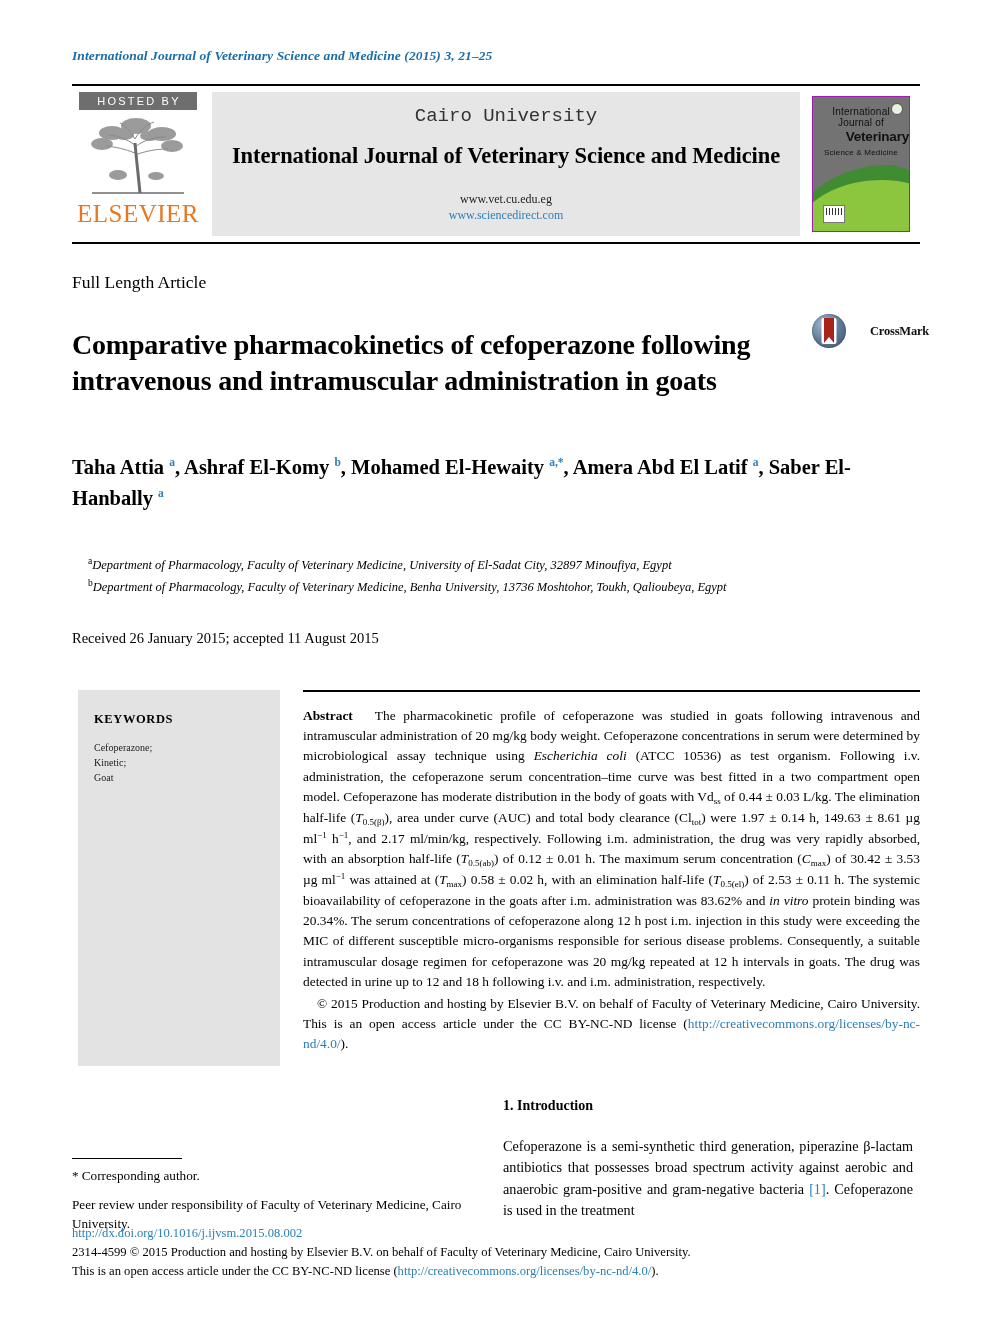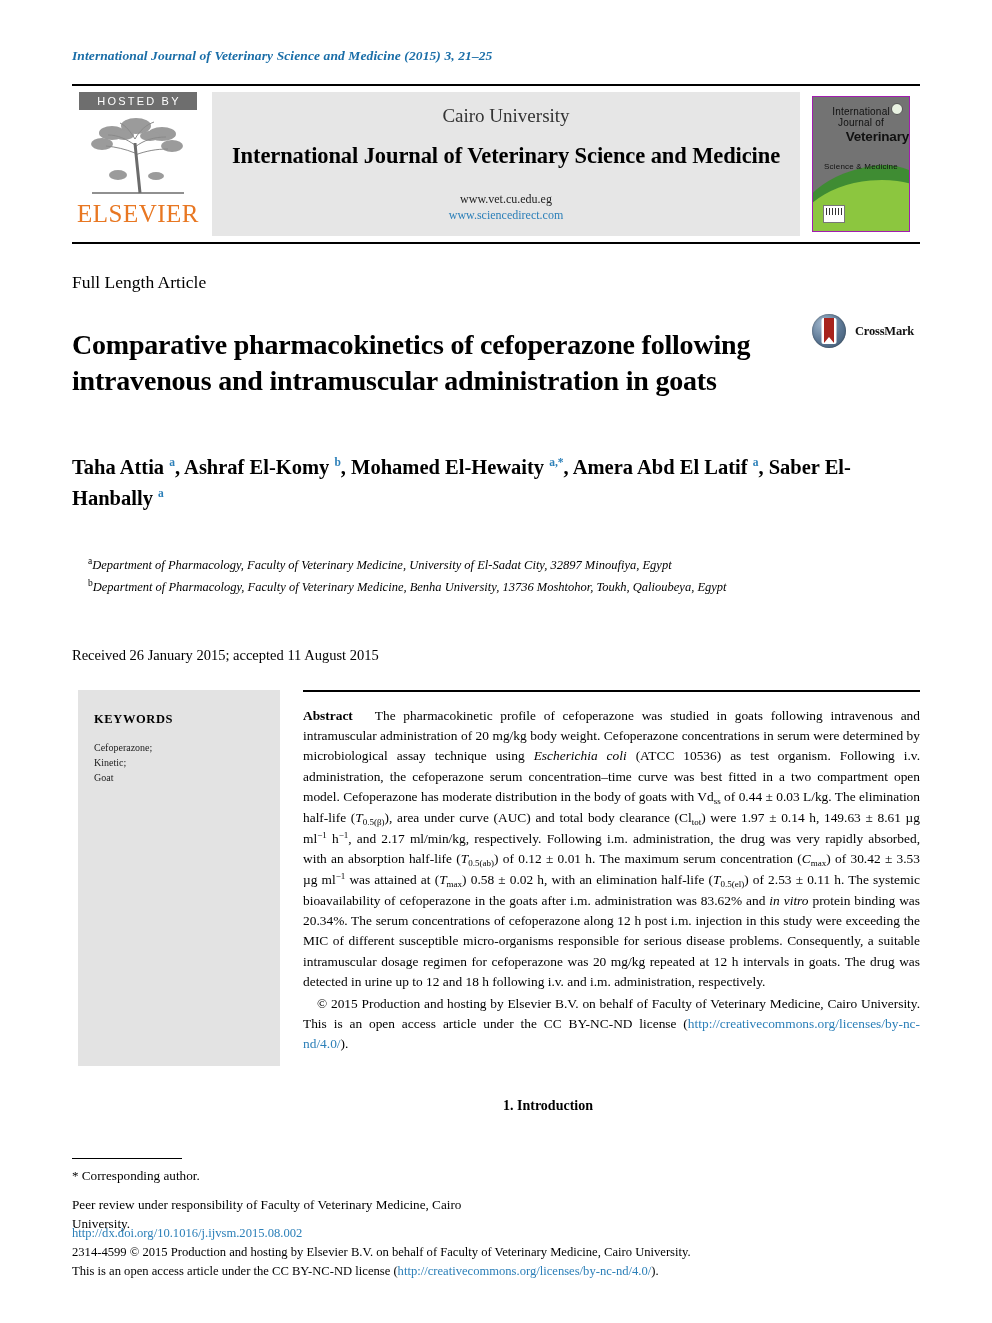--- a/index.html
+++ b/index.html
@@ -47,21 +47,21 @@
     line-height: 1; margin-top: 2px;
     font-weight: 400;
   }
   .mh-center {
     flex: 1; background: #e6e6e6; margin: 6px 8px 6px 8px;
     display: flex; flex-direction: column;
     align-items: center; justify-content: center; padding: 8px 6px;
   }
   .mh-cairo {
     font-size: 19px; color: #333; margin-bottom: 16px;
-    font-family: Liberation Serif, serif;
+    font-family: Liberation Mono, monospace;
   }
   .mh-jtitle {
     font-size: 22.5px; font-weight: bold; color: #000; margin-bottom: 22px;
     font-family: "Liberation Serif", serif; letter-spacing: -0.1px;
   }
   .mh-url1 { font-size: 12px; color: #222; line-height: 1.35; }
   .mh-url2 { font-size: 12px; color: #2b7fb8; line-height: 1.35; }
   .mh-right {
     width: 112px; padding: 6px 6px 6px 0;
     display: flex; align-items: center; justify-content: center;
@@ -80,21 +80,21 @@
     background: #8cc63f; border-radius: 55% 45% 0 0 / 80% 50% 0 0;
     transform: rotate(-5deg);
   }
   .cover .ctxt {
     position: absolute; left: 0; right: 0; top: 9px; text-align: center;
     color: #111; font-family: "Liberation Sans", sans-serif; z-index: 3;
   }
   .cover .c1 { font-size: 10px; letter-spacing: .2px; }
   .cover .c2 { font-size: 10px; letter-spacing: .2px; }
   .cover .c3 { font-size: 13.5px; font-weight: bold; letter-spacing: -0.2px; margin-top:1px;text-align:right;}
-  .cover .c4 { font-size: 8px; letter-spacing: .2px; margin-top: 18px; }
+  .cover .c4 { font-size: 8px; letter-spacing: .2px; margin-top: 4px; }
   .cover .cmark {
     position: absolute; right: 6px; top: 6px; width: 12px; height: 12px;
     border-radius: 50%; background: #e9f2e2; border: 1px solid #555; z-index: 4;
   }
   .cover .cbar {
     position: absolute; left: 10px; bottom: 8px; width: 22px; height: 18px;
     background: #fff; border: 1px solid #777; z-index: 4;
   }
   .cover .cbar:after {
     content:""; position:absolute; left:2px; top:2px; right:2px; height:7px;
@@ -107,21 +107,21 @@
     font-size: 17.5px; font-family: "Liberation Serif", serif; color: #000;
   }
   .title {
     position: absolute; left: 72px; top: 308px; width: 690px;
     font-size: 28px; font-weight: bold; line-height: 1.30;
     font-family: "Liberation Serif", serif; color: #000;
     letter-spacing: -0.2px;
   }
   .crossmark {
     position: absolute; left: 812px; top: 314px;
-    display: flex; align-items: center; gap: 9px;
+    display: flex; align-items: center; gap: 24px;
   }
   .cmbadge {
     width: 34px; height: 34px; border-radius: 50%;
     background: radial-gradient(circle at 32% 28%, #9fb6cc 0%, #5b7693 55%, #3d566e 100%);
     position: relative; box-shadow: inset 0 0 2px rgba(0,0,0,.5);
   }
   .cmbadge:before {
     content:""; position:absolute; left:50%; top:4px; transform: translateX(-50%);
     width: 15px; height: 26px; background: #ffffff; border-radius: 2px;
   }
@@ -146,21 +146,21 @@
   
   .affils {
     position: absolute; left: 88px; top: 554px; width: 850px;
     font-size: 12.5px; font-style: italic; line-height: 1.55;
     font-family: "Liberation Serif", serif;
   }
   .affils sup { font-style: normal; font-size: 9.5px; vertical-align: super; }
 
   
   .history {
-    position: absolute; left: 72px; top: 645px;
+    position: absolute; left: 72px; top: 628px;
     font-size: 14.5px; line-height: 1.5; font-family: "Liberation Serif", serif;
   }
 
   
   .kwbox {
     position: absolute; left: 78px; top: 690px; width: 202px; height: 376px;
     background: #e3e3e3;
   }
   .kwtitle {
     position: absolute; left: 16px; top: 22px;
@@ -312,20 +312,21 @@
 
   <div class="abs-rule"></div>
   <div class="abstract">
     <div>
       <span class="lbl">Abstract</span><span>The pharmacokinetic profile of cefoperazone was studied in goats following intravenous and intramuscular administration of 20 mg/kg body weight. Cefoperazone concentrations in serum were determined by microbiological assay technique using <i>Escherichia coli</i> (ATCC 10536) as test organism. Following i.v. administration, the cefoperazone serum concentration–time curve was best fitted in a two compartment open model. Cefoperazone has moderate distribution in the body of goats with Vd<sub>ss</sub> of 0.44 ± 0.03 L/kg. The elimination half-life (<i>T</i><sub>0.5(β)</sub>), area under curve (AUC) and total body clearance (Cl<sub>tot</sub>) were 1.97 ± 0.14 h, 149.63 ± 8.61 µg ml<sup>−1</sup> h<sup>−1</sup>, and 2.17 ml/min/kg, respectively. Following i.m. administration, the drug was very rapidly absorbed, with an absorption half-life (<i>T</i><sub>0.5(ab)</sub>) of 0.12 ± 0.01 h. The maximum serum concentration (<i>C</i><sub>max</sub>) of 30.42 ± 3.53 µg ml<sup>−1</sup> was attained at (<i>T</i><sub>max</sub>) 0.58 ± 0.02 h, with an elimination half-life (<i>T</i><sub>0.5(el)</sub>) of 2.53 ± 0.11 h. The systemic bioavailability of cefoperazone in the goats after i.m. administration was 83.62% and <i>in vitro</i> protein binding was 20.34%. The serum concentrations of cefoperazone along 12 h post i.m. injection in this study were exceeding the MIC of different susceptible micro-organisms responsible for serious disease problems. Consequently, a suitable intramuscular dosage regimen for cefoperazone was 20 mg/kg repeated at 12 h intervals in goats. The drug was detected in urine up to 12 and 18 h following i.v. and i.m. administration, respectively.</span>
     </div>
     <div class="copy">© 2015 Production and hosting by Elsevier B.V. on behalf of Faculty of Veterinary Medicine, Cairo University. This is an open access article under the CC BY-NC-ND license (<span class="lnk">http://creativecommons.org/licenses/by-nc-nd/4.0/</span>).</div>
   </div>
 
   <div class="intro-head">1. Introduction</div>
+  <div class="intro-body">Cefoperazone is a semi-synthetic third generation, piperazine β-lactam antibiotics that possesses broad spectrum activity against aerobic and anaerobic gram-positive and gram-negative bacteria <span class="lnk">[1]</span>. Cefoperazone is used in the treatment</div>
 
   <div class="fn-rule"></div>
   <div class="footnote">
     <div><span class="star">*</span>&nbsp;<span>Corresponding author.</span></div>
     <div class="fn-gap"></div>
     <div>Peer review under responsibility of Faculty of Veterinary Medicine, Cairo University.</div>
   </div>
 
   <div class="bottomblock">
     <div class="doi">http://dx.doi.org/10.1016/j.ijvsm.2015.08.002</div>

